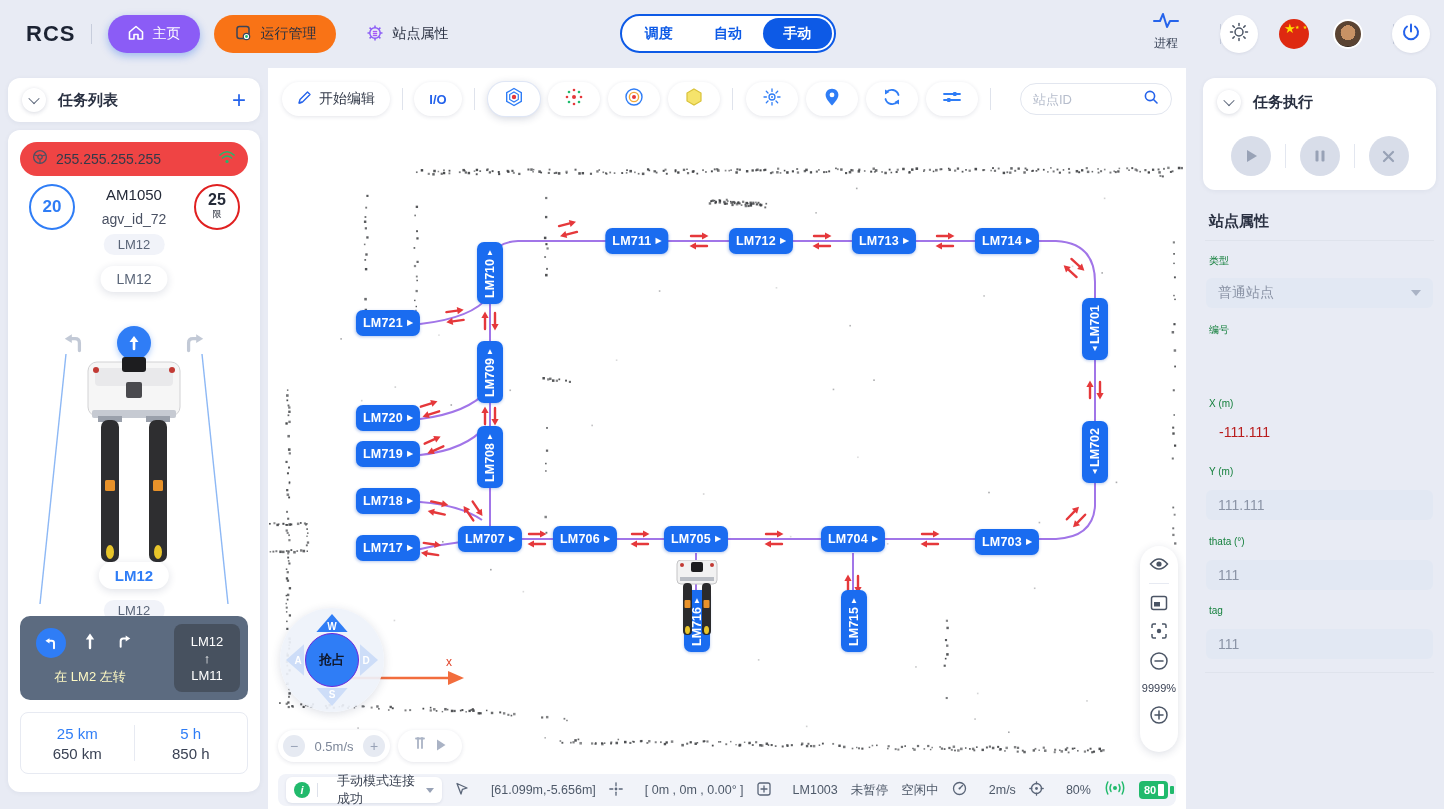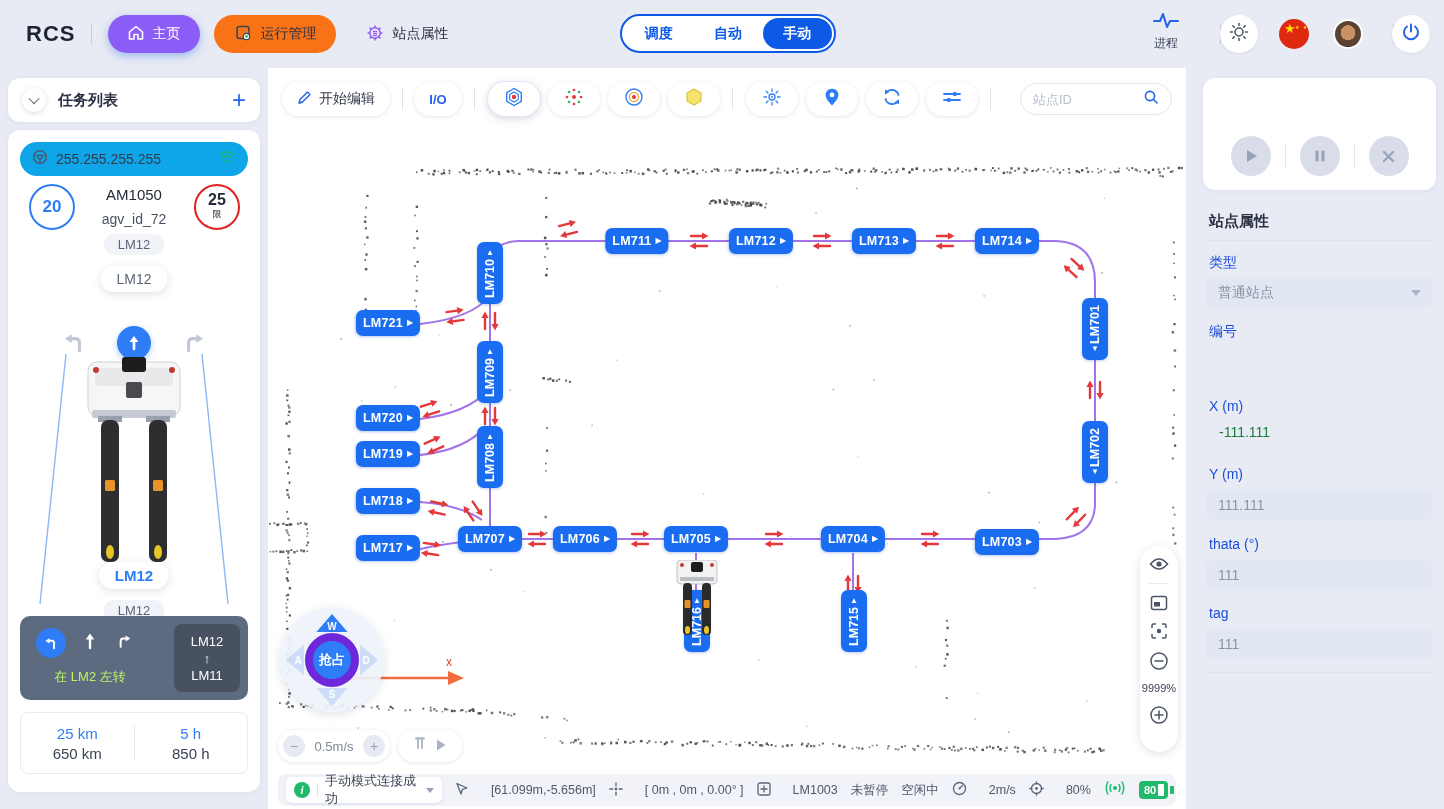--- a/index.html
+++ b/index.html
@@ -28,39 +28,39 @@
 
   
   #left { position:absolute; left:0; top:68px; width:268px; height:741px; }
   .card { position:absolute; background:#fff; border-radius:12px; box-shadow:0 1px 5px rgba(31,45,85,.06); }
   .lp-header { left:8px; top:10px; width:252px; height:44px; display:flex; align-items:center; padding:0 14px; }
   .chev-circle { width:24px; height:24px; border-radius:50%; background:#fff; box-shadow:0 1px 4px rgba(31,45,85,.18); display:flex; align-items:center; justify-content:center; cursor:pointer; flex:none; }
   .chev { width:8px; height:8px; border-left:1.6px solid #5a6578; border-bottom:1.6px solid #5a6578; transform:rotate(-45deg) translate(1px,-1px); }
   .lp-title { font-size:15px; color:#2a3142; font-weight:600; margin-left:12px; flex:1; }
   .plus-btn { color:#2563eb; font-size:24px; font-weight:400; cursor:pointer; line-height:20px; }
   .lp-main { left:8px; top:62px; width:252px; height:662px; }
-  .ip-pill { position:absolute; left:12px; top:12px; width:228px; height:34px; background:#0ea5e9; border-radius:17px; display:flex; align-items:center; padding:0 12px; gap:8px; }
+  .ip-pill { position:absolute; left:12px; top:12px; width:228px; height:34px; background:#ef4444; border-radius:17px; display:flex; align-items:center; padding:0 12px; gap:8px; }
   .ip-text { font-size:14px; color:#333a49; flex:1; }
   .spd-circle { position:absolute; width:46px; height:46px; border-radius:50%; background:#fff; display:flex; flex-direction:column; align-items:center; justify-content:center; font-weight:700; }
   .spd-blue { left:21px; top:54px; border:2px solid #2f7df6; color:#2f7df6; font-size:17px; }
   .spd-red { left:186px; top:54px; border:2px solid #e02020; color:#242a38; font-size:16px; line-height:15px; }
   .spd-red .lim { font-size:9px; font-weight:400; color:#242a38; }
   .agv-model { position:absolute; left:0; top:56px; width:252px; text-align:center; font-size:15px; color:#242a38; }
   .agv-id { position:absolute; left:0; top:81px; width:252px; text-align:center; font-size:14px; color:#4a5163; }
   .chip { position:absolute; left:50%; transform:translateX(-50%); background:#f1f3f9; border-radius:12px; font-size:13px; color:#5a6578; padding:3px 14px; }
   .chip.shadowed { background:#fff; box-shadow:0 2px 8px rgba(31,45,85,.14); font-size:14px; padding:5px 16px; border-radius:15px; }
   .chip.bluetext { color:#2f7df6; font-size:15px; font-weight:600; }
   .arrow-row { position:absolute; left:0; top:196px; width:252px; display:flex; align-items:center; justify-content:center; gap:28px; }
   .dir-btn { width:30px; height:30px; display:flex; align-items:center; justify-content:center; cursor:pointer; }
   .dir-btn.circle-blue { width:34px; height:34px; border-radius:50%; background:#2f7df6; box-shadow:0 2px 6px rgba(47,125,246,.4); }
   .fork-wrap { position:absolute; left:24px; top:222px; }
   .navpanel { position:absolute; left:12px; top:486px; width:228px; height:84px; background:#5c6b80; border-radius:10px; }
   .navpanel .icons { position:absolute; left:16px; top:12px; display:flex; align-items:center; gap:16px; }
   .np-circle { width:30px; height:30px; border-radius:50%; background:#2f7df6; display:flex; align-items:center; justify-content:center; }
-  .np-text { position:absolute; left:0; top:52px; width:140px; text-align:center; font-size:13px; color:#bef264; }
+  .np-text { position:absolute; left:0; top:52px; width:140px; text-align:center; font-size:13px; color:#fef9c3; }
   .np-route { position:absolute; right:8px; top:8px; width:66px; height:68px; background:#47515f; border-radius:8px; display:flex; flex-direction:column; align-items:center; justify-content:center; color:#fff; font-size:13px; line-height:17px; }
   .stats { position:absolute; left:12px; top:582px; width:228px; height:62px; background:#fff; border:1px solid #e7eaf2; border-radius:8px; display:flex; }
   .stat-col { flex:1; display:flex; flex-direction:column; align-items:center; justify-content:center; gap:3px; }
   .stat-top { font-size:15px; color:#2f7df6; }
   .stat-bot { font-size:15px; color:#3a4254; }
   .stat-div { width:1px; height:36px; background:#e7eaf2; align-self:center; }
 
   
   #map { position:absolute; left:268px; top:68px; width:918px; height:741px; background:#fff; }
   #map-svg { position:absolute; left:0; top:0; }
@@ -84,55 +84,55 @@
   .searchbox input::placeholder { color:#b6bdcc; }
   
   #robot { position:absolute; left:407px; top:492px; z-index:4; cursor:pointer; }
   
   #joystick { position:absolute; left:12px; top:540px; width:104px; height:104px; border-radius:50%; background:rgba(238,242,250,.92); box-shadow:0 2px 10px rgba(31,45,85,.15); z-index:6; }
   .jkey { position:absolute; display:flex; align-items:center; justify-content:center; font-size:10px; font-weight:700; color:#fff; cursor:pointer; }
   .jk-w { left:35px; top:6px; width:34px; height:18px; clip-path:polygon(50% 0,4% 100%,96% 100%); background:#2f7df6; padding-top:6px; }
   .jk-s { left:35px; bottom:6px; width:34px; height:18px; clip-path:polygon(50% 100%,4% 0,96% 0); background:#cdddf8; padding-bottom:6px; color:#fff; }
   .jk-a { left:6px; top:35px; width:18px; height:34px; clip-path:polygon(0 50%,100% 4%,100% 96%); background:#cdddf8; padding-left:6px; }
   .jk-d { right:6px; top:35px; width:18px; height:34px; clip-path:polygon(100% 50%,0 4%,0 96%); background:#cdddf8; padding-right:6px; }
-  .jcenter { position:absolute; left:25px; top:25px; width:54px; height:54px; border-radius:50%; background:#2f7df6; border:8px solid #6d28d9; display:flex; align-items:center; justify-content:center; color:#ffffff; font-size:13px; font-weight:600; cursor:pointer; }
+  .jcenter { position:absolute; left:25px; top:25px; width:54px; height:54px; border-radius:50%; background:#2f7df6; border:1px solid #6d28d9; display:flex; align-items:center; justify-content:center; color:#0f172a; font-size:13px; font-weight:600; cursor:pointer; }
   .speed-pill { position:absolute; left:10px; top:662px; width:112px; height:32px; background:#fff; border-radius:16px; box-shadow:0 1px 4px rgba(31,45,85,.12); display:flex; align-items:center; justify-content:space-between; padding:0 5px; z-index:6; }
   .mini-circle { width:22px; height:22px; border-radius:50%; background:#e6eaf2; color:#98a2b6; font-size:14px; display:flex; align-items:center; justify-content:center; cursor:pointer; line-height:0; }
   .speed-val { font-size:13px; color:#7d8799; }
   .fork-pill { position:absolute; left:130px; top:662px; width:64px; height:32px; background:#fff; border-radius:16px; box-shadow:0 1px 4px rgba(31,45,85,.12); display:flex; align-items:center; justify-content:center; gap:6px; z-index:6; cursor:pointer; }
   
   #zoomrail { position:absolute; left:872px; top:478px; width:38px; height:206px; background:#fff; border-radius:19px; box-shadow:0 2px 8px rgba(31,45,85,.15); display:flex; flex-direction:column; align-items:center; padding-top:10px; gap:11px; z-index:6; }
   .zr-div { width:20px; height:1px; background:#e7eaf2; }
   .zr-btn { cursor:pointer; display:flex; align-items:center; justify-content:center; }
   .zoom-val { font-size:11px; color:#3a4254; }
   
   #statusbar { position:absolute; left:10px; top:706px; width:898px; height:32px; background:#f1f3f9; border-radius:8px; display:flex; align-items:center; padding:0 8px; gap:13px; z-index:6; }
   .sb-pill { width:196px; height:26px; background:#fff; border-radius:6px; box-shadow:0 1px 3px rgba(31,45,85,.1); display:flex; align-items:center; padding:0 8px; gap:7px; cursor:pointer; }
-  .sb-msg { font-size:13px; color:#3c4454; flex:1; }
+  .sb-msg { font-size:13px; color:#3c4454; flex:1;margin-left:12px; }
   .caret-down { width:0; height:0; border-left:4px solid transparent; border-right:4px solid transparent; border-top:5px solid #98a2b6; }
   .info-dot { width:16px; height:16px; border-radius:50%; background:#21ba6c; color:#fff; font-size:11px; font-weight:700; display:flex; align-items:center; justify-content:center; }
   .info-dot::before { content:"i"; font-style:italic; }
   .sb-sep { width:1px; height:14px; background:#dde1ea; }
   .sb-item { display:flex; align-items:center; gap:22px; font-size:12.5px; color:#4e5969; white-space:nowrap; }
   .battery { position:relative; width:36px; height:18px; background:#21ba6c; border-radius:4px; color:#fff; font-size:11px; font-weight:700; display:flex; align-items:center; padding-left:5px; }
   .battery .gap { position:absolute; right:4px; top:3px; width:6px; height:12px; background:#fff; border-radius:1px; }
   .battery .nub { position:absolute; right:-6px; top:5px; width:4px; height:8px; background:#21ba6c; border-radius:1px; }
 
   
   #right { position:absolute; left:1195px; top:68px; width:249px; height:741px; }
   .rp-exec { left:8px; top:10px; width:233px; height:112px; }
   .exec-btns { position:absolute; left:0; top:58px; width:233px; display:flex; align-items:center; justify-content:center; gap:14px; }
   .exec-circle { width:40px; height:40px; border-radius:50%; background:#d8dde9; display:flex; align-items:center; justify-content:center; cursor:pointer; }
   .exec-div { width:1px; height:24px; background:#e3e7f0; }
   .rp-title { position:absolute; left:14px; top:144px; font-size:15px; font-weight:600; color:#2a3142; }
   .rp-hdiv { position:absolute; left:10px; width:229px; height:1px; background:#dfe3ec; }
-  .fld-label { position:absolute; left:14px; font-size:14px; color:#1d4ed8; }
+  .fld-label { position:absolute; left:14px; font-size:10px; color:#15803d; }
   .fld-box { position:absolute; left:11px; width:227px; height:30px; background:#e2e8f3; border-radius:6px; display:flex; align-items:center; padding:0 12px; font-size:14px; color:#8b94a6; }
   .fld-box input { border:none; outline:none; background:transparent; font-size:14px; color:#8b94a6; width:100%; font-family:"Liberation Sans",sans-serif; }
-  .fld-plain { position:absolute; left:24px; font-size:14px; color:#15803d; }
+  .fld-plain { position:absolute; left:24px; font-size:14px; color:#b91c1c; }
   .sel-caret { width:0; height:0; border-left:5px solid transparent; border-right:5px solid transparent; border-top:6px solid #aab3c5; margin-left:auto; }
 </style>
 </head>
 <body>
 
 <div id="app">
 
   <div id="topbar">
     <div class="logo">RCS</div>
     <div class="vdiv"></div>
@@ -1591,20 +1591,26 @@
       <div class="battery">
         <span>80</span>
         <div class="gap"></div>
         <div class="nub"></div>
       </div>
     </div>
   </div>
 
   <div id="right">
     <div class="card rp-exec">
+      <div style="display:flex; align-items:center; padding:12px 14px 0;">
+        <div class="chev-circle">
+            <div class="chev"></div>
+          </div>
+        <div class="lp-title">任务执行</div>
+      </div>
       <div class="exec-btns">
         <div class="exec-circle">
             <svg width="16" height="16" viewBox="0 0 16 16">
               <polygon points="4,2 14,8 4,14" fill="#98a2b6"></polygon>
             </svg>
           </div>
         <div class="exec-div"></div>
         <div class="exec-circle">
             <svg width="14" height="14" viewBox="0 0 14 14">
               <rect x="2.5" y="1.5" width="3" height="11" rx="1" fill="#98a2b6"></rect>

